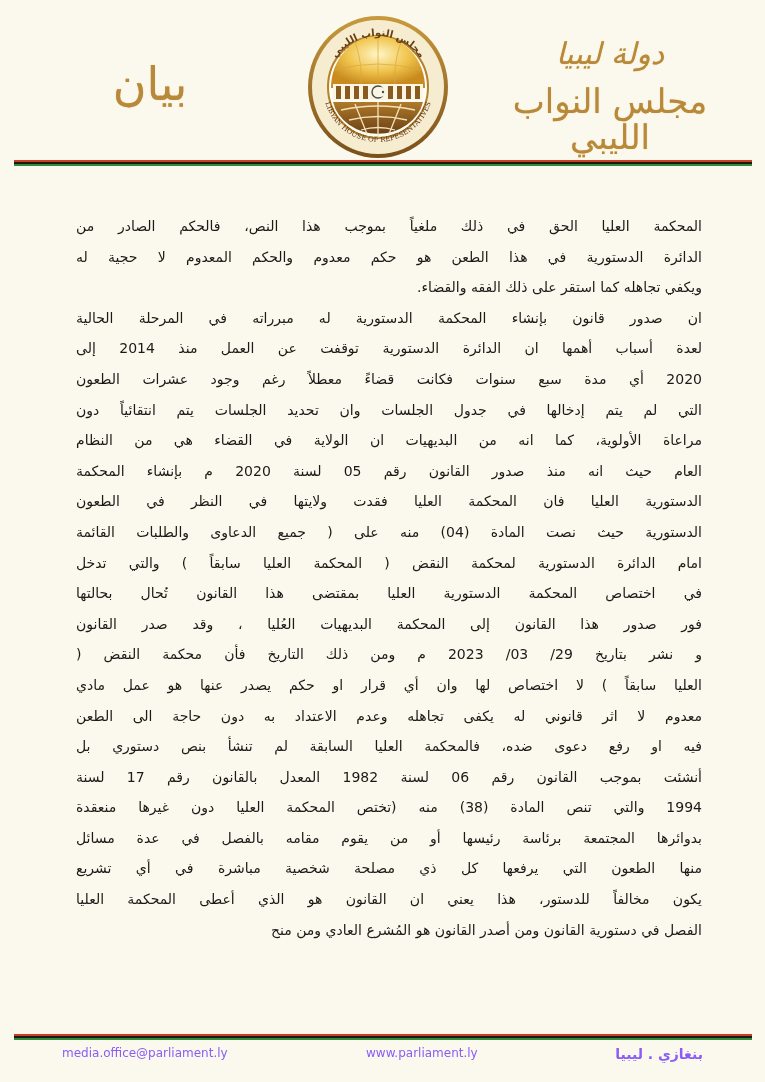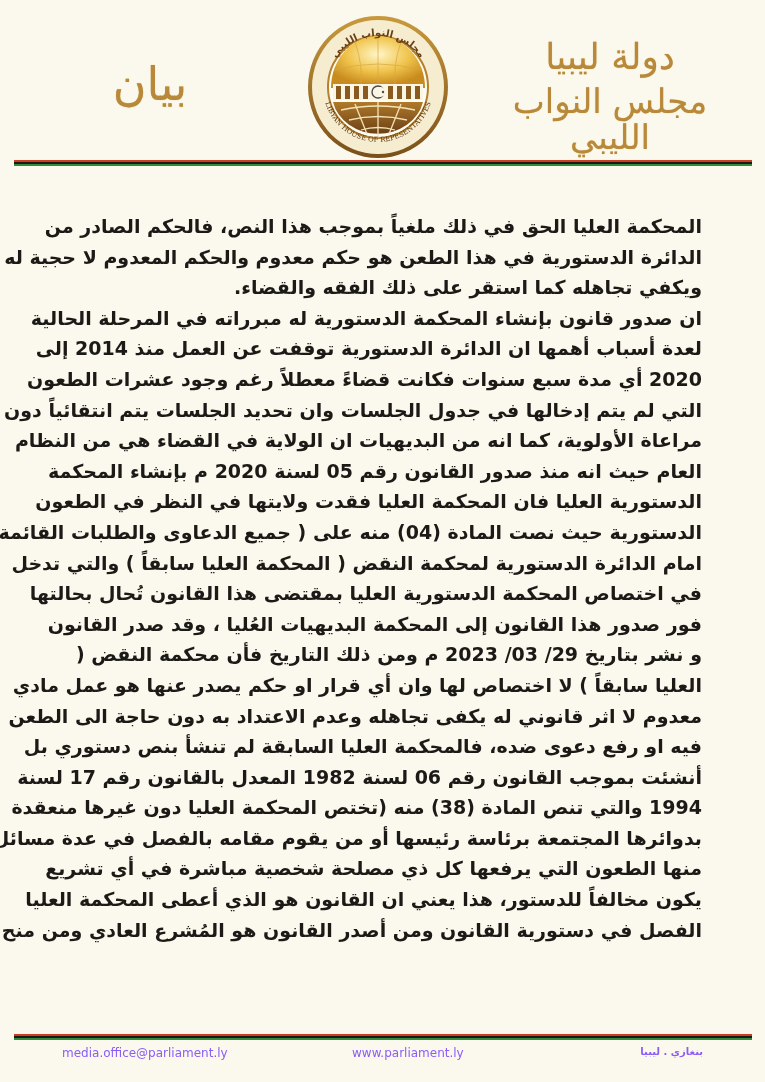--- a/index.html
+++ b/index.html
@@ -10,47 +10,47 @@
       font-family: "DejaVu Sans", sans-serif;
     }
     .header { position: absolute; left: 0; top: 0; width: 765px; height: 156px; }
     .calli {
       position: absolute; color: #b8893a;
       font-family: "DejaVu Serif", serif;
       text-shadow: 0 0 1px #d9b56a;
       direction: rtl; text-align: center; line-height: 1.05;
     }
     .calli-statement { left: 90px; top: 60px; width: 120px; font-size: 46px; }
-    .calli-state { left: 505px; top: 38px; width: 210px; font-size: 36px; }
+    .calli-state { left: 505px; top: 38px; width: 210px; font-size: 30px; font-style: italic; }
     .calli-house { left: 505px; top: 84px; width: 210px; font-size: 34px; }
     .seal { position: absolute; left: 305px; top: 14px; width: 146px; height: 146px; }
     .flag-rule { position: absolute; left: 14px; width: 738px; height: 6px; }
     .flag-rule .r { height: 2px; background: #cc3d23; }
     .flag-rule .b { height: 2px; background: #1c1a17; }
     .flag-rule .g { height: 2px; background: #2f8a3c; }
     .flag-top { top: 160px; }
     .flag-bottom { top: 1034px; }
     .body-text {
       position: absolute; left: 76px; top: 211px; width: 626px;
       direction: rtl; text-align: justify; text-align-last: right;
-      font-family: "DejaVu Sans", sans-serif; font-weight: bold;
-      font-size: 19px; line-height: 30.6px; color: #1b1a17;
+      font-family: "DejaVu Sans", sans-serif; font-weight: normal;
+      font-size: 14px; line-height: 30.6px; color: #1b1a17;
     }
     .body-text .line {
       display: block; white-space: nowrap; height: 30.6px;
       text-align: justify; text-align-last: justify;
     }
     .body-text .line.last { text-align-last: right; }
     .footer-item {
       position: absolute; top: 1046px; font-family: "DejaVu Sans", sans-serif;
       font-size: 12px; color: #8b5cf6;
     }
     .footer-email { left: 62px; }
-    .footer-web { left: 352px; }
-    .footer-city { right: 62px; direction: rtl; font-weight: bold; font-size: 10px; }
+    .footer-web { left: 366px; }
+    .footer-city { right: 62px; direction: rtl; font-weight: bold; font-size: 14px; }
   </style>
 </head>
 <body>
 
 <div class="header">
   <div class="calli calli-statement">بيان</div>
 
   <svg class="seal" viewBox="0 0 146 146">
     <defs>
       <radialGradient id="domeG" cx="50%" cy="35%" r="60%">

